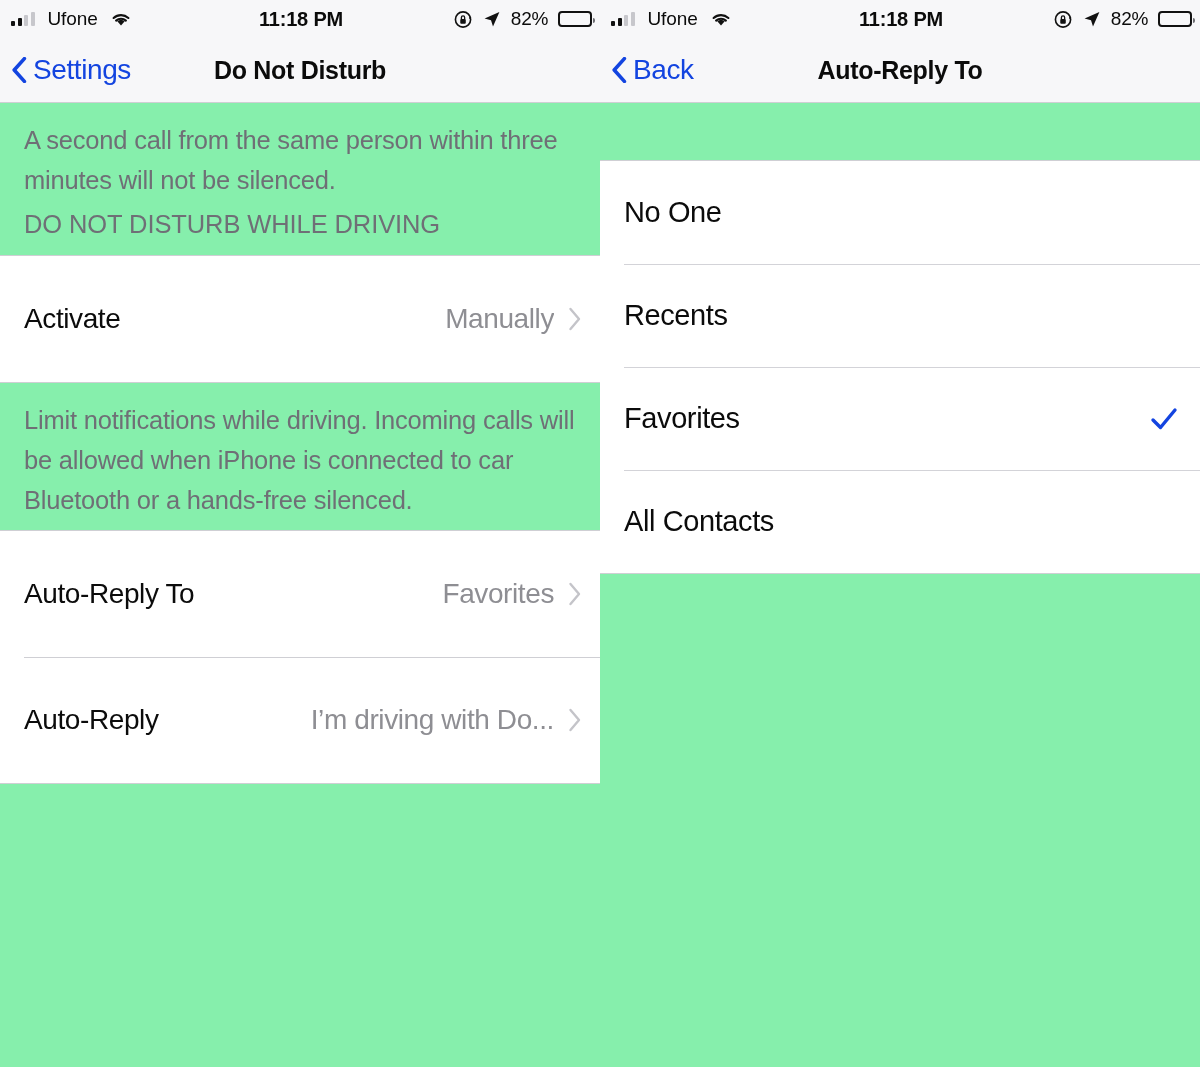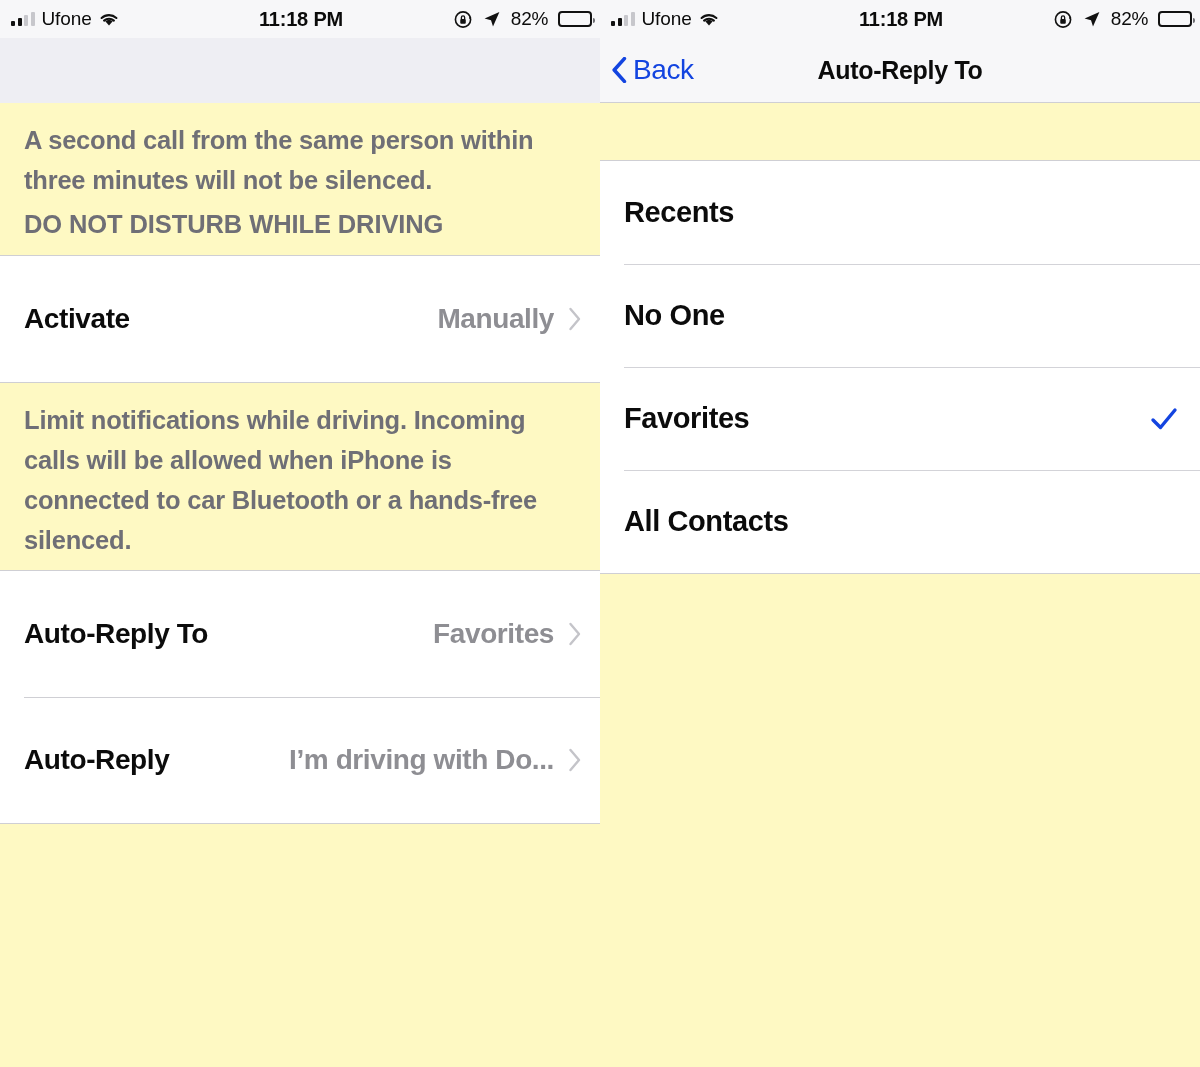--- a/index.html
+++ b/index.html
@@ -35,21 +35,21 @@
     background: #f7f7f9;
     display: flex;
     align-items: center;
     position: relative;
     padding: 0 12px;
     box-sizing: border-box;
   }
   .sb-left {
     display: flex;
     align-items: center;
-    gap: 7px;
+    gap: 13px;
     position: absolute;
     left: 11px;
     top: 0;
     height: 38px;
   }
   .sb-center {
     position: absolute;
     left: 2px;
     right: 0;
     text-align: center;
@@ -165,22 +165,21 @@
     letter-spacing: -0.3px;
   }
 
   
   .content {
     position: absolute;
     top: 103px;
     left: 0;
     right: 0;
     bottom: 0;
-    background: #fef9c3;
-    font-weight: bold;
+    background: #86efac;
   }
 
   .footer-text {
     color: #6f6f76;
     font-size: 25.5px;
     line-height: 40px;
     padding: 17px 22px 10px 24px;
     letter-spacing: -0.2px;
   }
   .footer-text.tight { padding-top: 14px; }
@@ -312,20 +311,31 @@
         <span>
           <svg class="locarrow" viewBox="0 0 18 18">
             <path d="M16.4 2.0 L1.6 8.6 L8.0 10.2 L10.0 16.4 Z" fill="#111"></path>
           </svg>
         </span>
         <span class="batt-pct">82%</span>
         <span class="battery"><span class="fill" style="width:82%"></span></span>
       </div>
     </div>
 
+    <div class="navbar">
+      <div class="nav-back">
+        <span>
+          <svg class="chev" viewBox="0 0 15 26">
+            <path d="M12.4 1.6 L2.2 13 L12.4 24.4" fill="none" stroke="#1344e0" stroke-width="3.6" stroke-linecap="round" stroke-linejoin="round"></path>
+          </svg>
+        </span>
+        <span class="nav-back-label">Settings</span>
+      </div>
+      <div class="nav-title">Do Not Disturb</div>
+    </div>
 
     <div class="content">
 
       <div class="footer-text">A second call from the same person within three minutes will not be silenced.</div>
 
       <div class="group-header">DO NOT DISTURB WHILE DRIVING</div>
 
       <div class="card">
         <div class="row">
           <span class="row-label">Activate</span>
@@ -413,30 +423,30 @@
         </span>
         <span class="nav-back-label">Back</span>
       </div>
       <div class="nav-title">Auto-Reply To</div>
     </div>
 
     <div class="content">
       <div class="list-card">
 
         <div class="list-row">
-          <span class="list-label">Recents</span>
+          <span class="list-label">No One</span>
           <span class="check hidden">
             <svg viewBox="0 0 28 28" width="28" height="28">
               <path d="M3 15 L10.5 22.5 L25 5" fill="none" stroke="#1344e0" stroke-width="3.4" stroke-linecap="round" stroke-linejoin="round"></path>
             </svg>
           </span>
         </div>
 
         <div class="list-row">
-          <span class="list-label">No One</span>
+          <span class="list-label">Recents</span>
           <span class="check hidden">
             <svg viewBox="0 0 28 28" width="28" height="28">
               <path d="M3 15 L10.5 22.5 L25 5" fill="none" stroke="#1344e0" stroke-width="3.4" stroke-linecap="round" stroke-linejoin="round"></path>
             </svg>
           </span>
         </div>
 
         <div class="list-row">
           <span class="list-label">Favorites</span>
           <span class="check">

